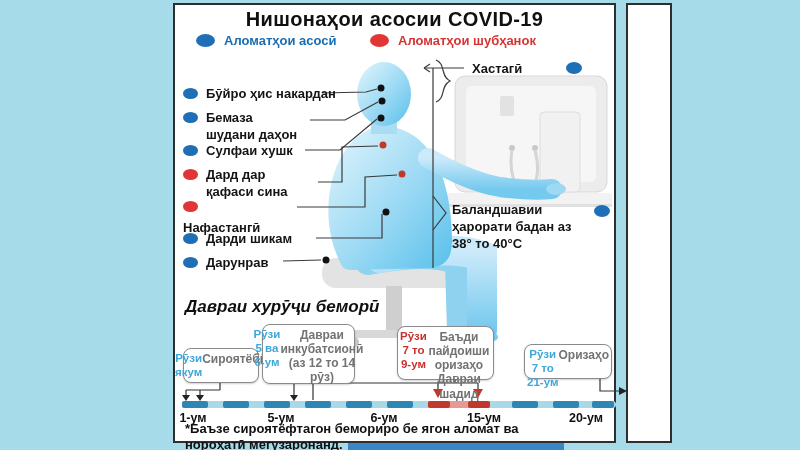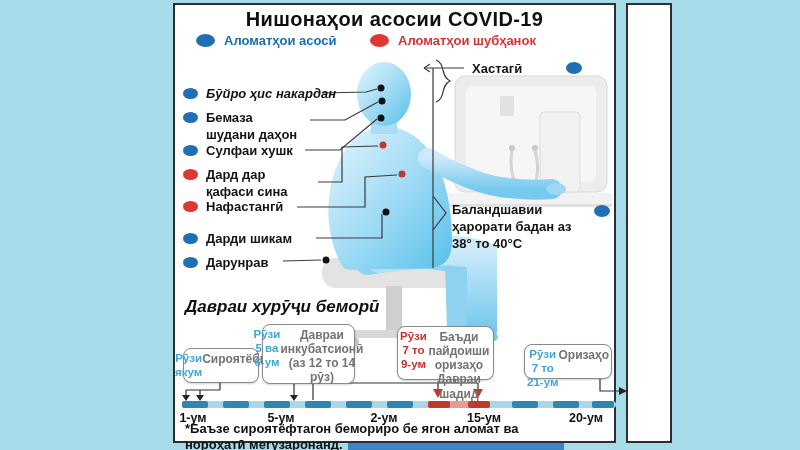--- a/index.html
+++ b/index.html
@@ -159,37 +159,37 @@
   <div class="title">Нишонаҳои асосии COVID-19</div>
   <div id="legend-primary" class="legend-item">
     <span class="dot blue legend-dot"></span>
     <span>Аломатҳои асосӣ</span>
   </div>
   <div id="legend-suspicious" class="legend-item">
     <span class="dot red legend-dot"></span>
     <span>Аломатҳои шубҳанок</span>
   </div>
 
-  <div class="item" style="left:183px;top:86px;width:160px;font-style:italic;">
+  <div class="item" style="left:183px;top:86px;width:160px;">
     <span class="dot blue"></span>
     <span class="lbl">Бӯйро ҳис накардан</span>
   </div>
   <div class="item" style="left:183px;top:110px;width:122px;">
     <span class="dot blue"></span>
     <span class="lbl">Бемаза шудани даҳон</span>
   </div>
   <div class="item" style="left:183px;top:143px;width:130px;">
     <span class="dot blue"></span>
     <span class="lbl">Сулфаи хушк</span>
   </div>
   <div class="item" style="left:183px;top:167px;width:105px;">
     <span class="dot red"></span>
     <span class="lbl">Дард дар қафаси сина</span>
   </div>
-  <div class="item" style="left:183px;top:199px;width:130px;">
+  <div class="item" style="left:183px;top:199px;width:130px;flex-direction:column;">
     <span class="dot red"></span>
     <span class="lbl">Нафастангӣ</span>
   </div>
   <div class="item" style="left:183px;top:231px;width:130px;">
     <span class="dot blue"></span>
     <span class="lbl">Дарди шикам</span>
   </div>
   <div class="item" style="left:183px;top:255px;width:130px;">
     <span class="dot blue"></span>
     <span class="lbl">Дарунрав</span>
@@ -214,19 +214,19 @@
     <div class="period red">Рӯзи 7 то 9-ум</div>
     <div class="desc">Баъди пайдоиши оризаҳо Давраи шадид</div>
   </div>
   <div id="box4" class="tl-box">
     <div class="period blue">Рӯзи 7 то 21-ум</div>
     <div class="desc">Оризаҳо</div>
   </div>
 
   <div class="axis-lbl" style="left:167px;">1-ум</div>
   <div class="axis-lbl" style="left:255px;">5-ум</div>
-  <div class="axis-lbl" style="left:358px;">2-ум</div>
+  <div class="axis-lbl" style="left:358px;">6-ум</div>
   <div class="axis-lbl" style="left:458px;">15-ум</div>
   <div class="axis-lbl" style="left:560px;">20-ум</div>
 
   <div class="footnote">*Баъзе сироятёфтагон бемориро бе ягон аломат ва нороҳатӣ мегузаронанд.</div>
   <div id="footer-bar"></div>
 </div>
 
 </body></html>

